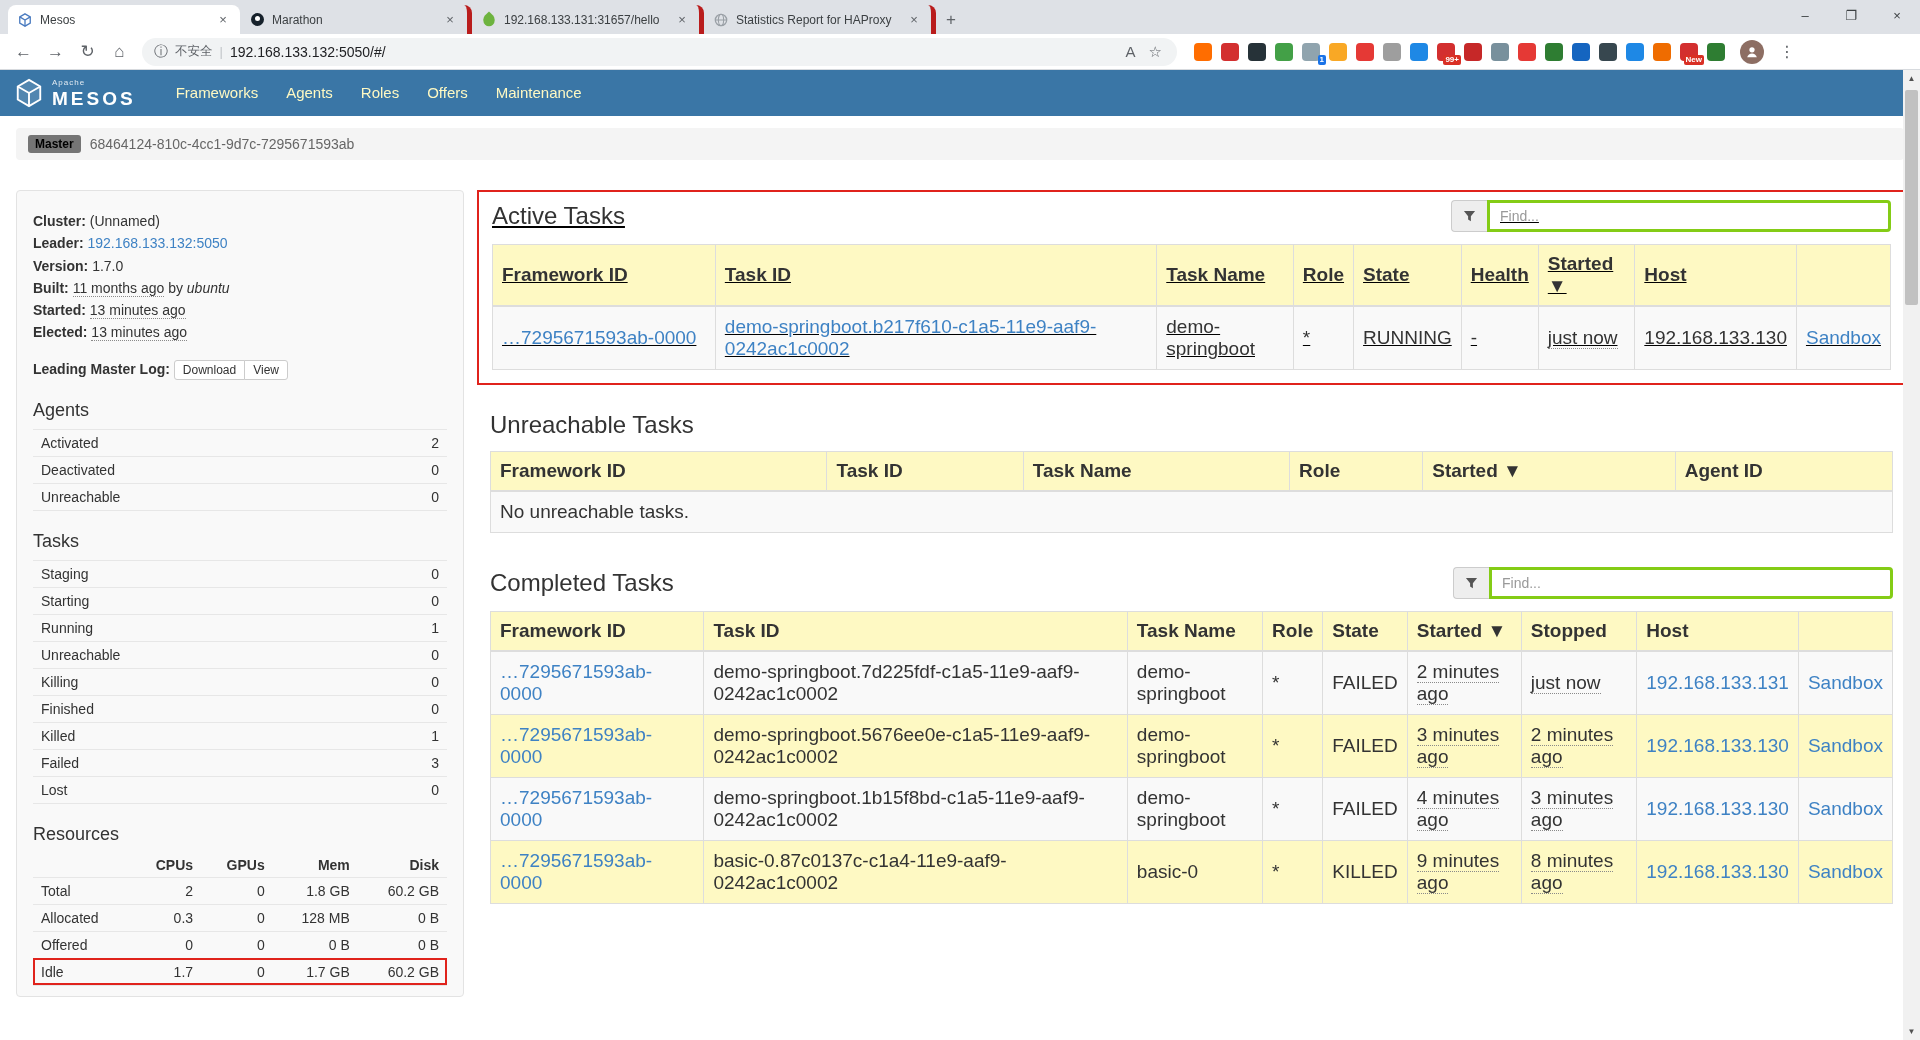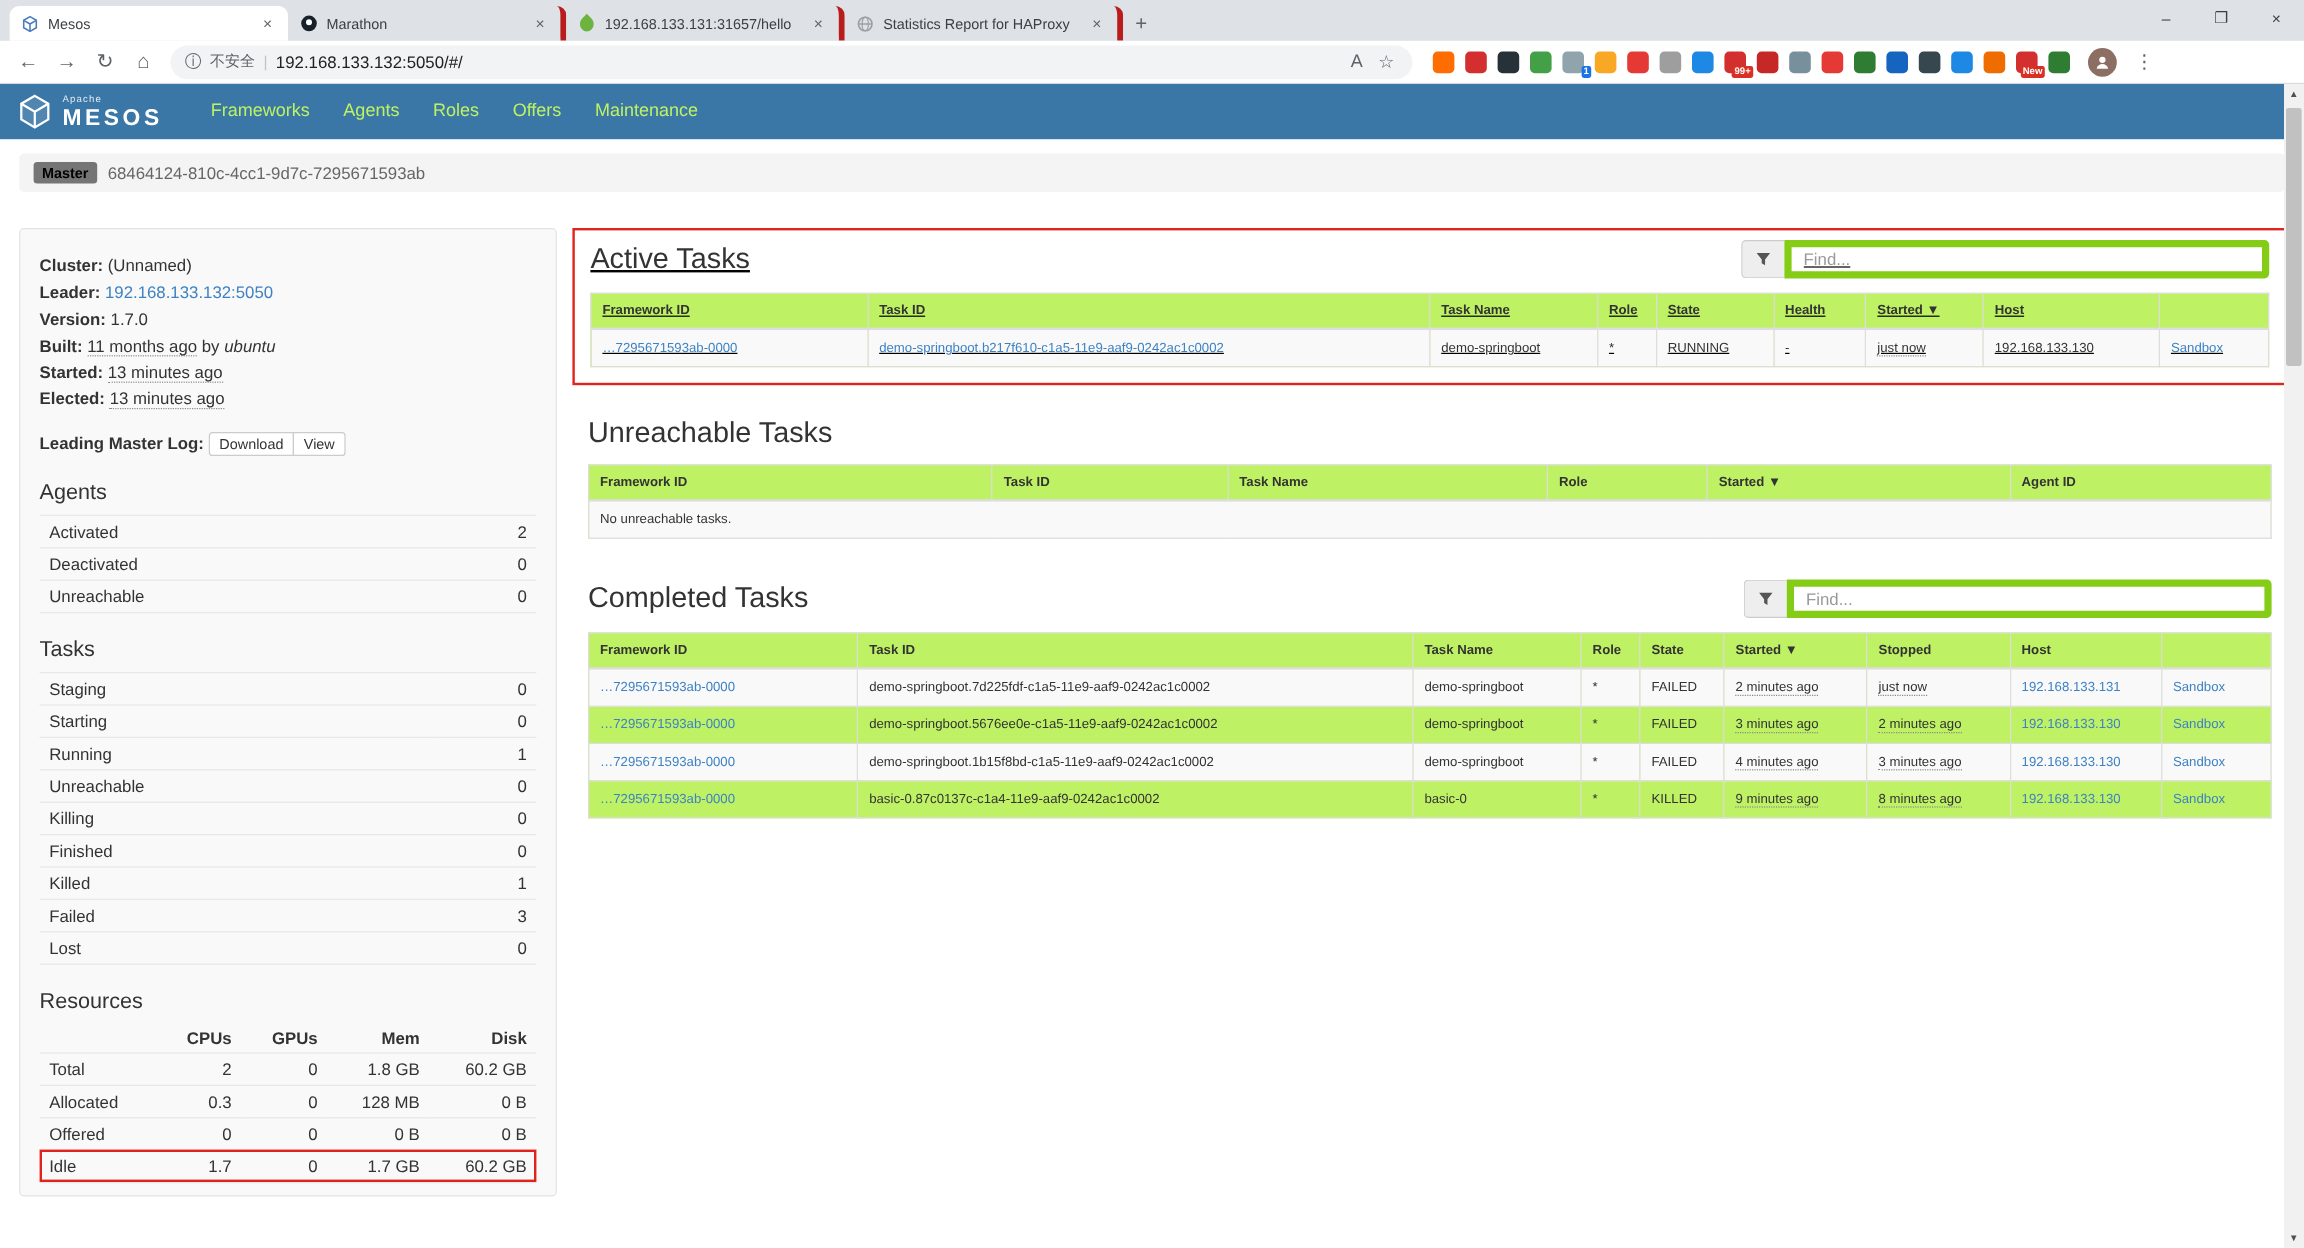--- a/index.html
+++ b/index.html
@@ -34,21 +34,21 @@
   .ext-badge { position:absolute; bottom:-4px; right:-6px; background:#d93025; color:#fff; font-size:8px; font-style:normal; padding:0 2px; border-radius:2px; line-height:10px; font-weight:bold; }
   .avatar { width:24px; height:24px; border-radius:50%; background:#8d6e63; margin-left:10px; display:flex; align-items:center; justify-content:center; }
   .menu-dots { font-size:16px; color:#5f6368; padding:0 10px; }
 
   
   .mesos-nav { height:46px; background:#3a76a6; display:flex; align-items:center; padding:0 14px; }
   .brand { display:flex; align-items:center; gap:8px; margin-right:26px; cursor:default; }
   .brand-txt { color:#fff; line-height:1; }
   .brand-txt .small { display:block; font-size:8px; letter-spacing:1px; opacity:.85; margin-bottom:2px; }
   .brand-txt .big { font-size:19px; font-weight:bold; letter-spacing:3px; }
-  .nav-item { color:#bef264; font-size:15px; padding:0 14px; line-height:46px; cursor:pointer; }
+  .nav-item { color:#fef9c3; font-size:15px; padding:0 14px; line-height:46px; cursor:pointer; }
 
   
   .master-strip { margin:12px 16px 0; background:#f4f4f4; border-radius:4px; padding:7px 12px; font-size:14px; color:#666; display:flex; align-items:center; gap:9px; }
   .badge-master { background:#757575; color:#000000; font-size:12px; font-weight:bold; padding:2px 7px; border-radius:3px; }
 
   
   .content { display:flex; align-items:flex-start; padding:0 27px 0 16px; gap:26px; margin-top:30px; }
   .sidebar { flex:0 0 448px; background:#f9f9f9; border:1px solid #e3e3e3; border-radius:4px; padding:18px 16px 10px; font-size:14px; color:#333; }
   .main { flex:1; min-width:0; }
 
@@ -73,24 +73,24 @@
   .res td.num { text-align:right; }
   .res tr:last-child td { border-bottom:1px solid #e7e7e7; }
   tr.red-row { outline:2px solid #e0231c; outline-offset:-2px; }
 
   
   .ann-box { border:2px solid #e0231c; margin:0 -13px 26px; padding:8px 13px 13px;text-decoration:underline; }
   .section-head { display:flex; justify-content:space-between; align-items:center; margin-bottom:12px; }
   h3.sec-title { font-size:24px; font-weight:400; color:#333; }
   .findgroup { display:flex; width:440px; }
   .find-addon { width:36px; background:#eee; border:1px solid #ccc; border-right:0; border-radius:4px 0 0 4px; display:flex; align-items:center; justify-content:center; }
-  input.find { flex:1; height:32px; border:6px solid #84cc16; border-radius:0 4px 4px 0; padding:0 10px; font-size:14px; color:#333; outline:none; background:#fff; font-family:inherit; }
+  input.find { flex:1; height:32px; border:3px solid #84cc16; border-radius:0 4px 4px 0; padding:0 10px; font-size:14px; color:#333; outline:none; background:#fff; font-family:inherit; }
   input.find::placeholder { color:#999; }
 
-  table.grid { width:100%; border-collapse:collapse; font-size:11px; background:#bef264; }
+  table.grid { width:100%; border-collapse:collapse; font-size:19px; background:#fef9c3; }
   .grid th { text-align:left; font-weight:bold; color:#333; padding:8px 9px; border:1px solid #ddd; border-bottom:2px solid #ddd; }
   .grid td { padding:9px 9px; border:1px solid #ddd; color:#333; }
   .grid tbody tr:nth-child(odd) { background:#f9f9f9; }
   .mb { margin-bottom:34px; }
   h3.solo { margin:2px 0 12px; }
 
   
   .scrollbar { position:fixed; top:70px; right:0; bottom:0; width:17px; background:#f1f1f1; }
   .sb-arrow { height:17px; display:flex; align-items:center; justify-content:center; font-size:8px; color:#505050; }
   .sb-thumb { position:absolute; top:20px; left:2px; width:13px; height:215px; background:#c1c1c1; border-radius:2px; }

